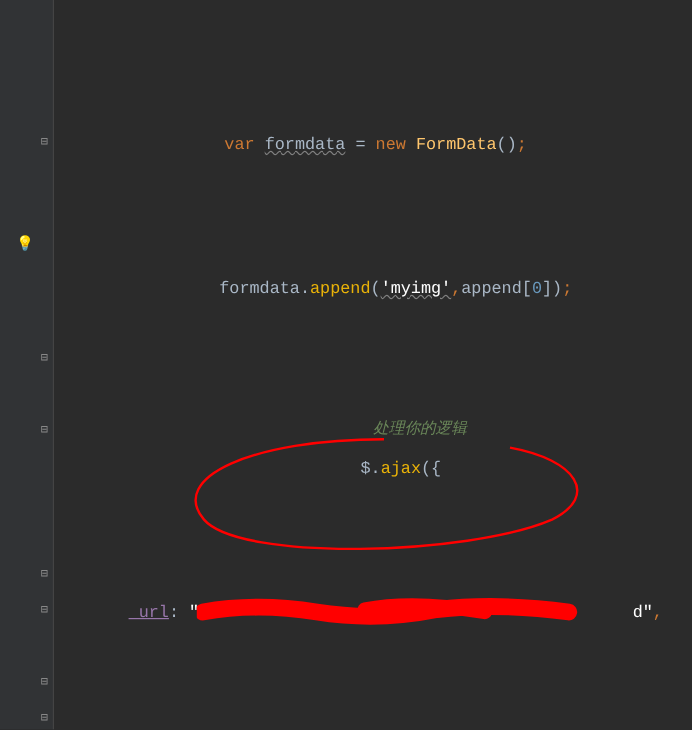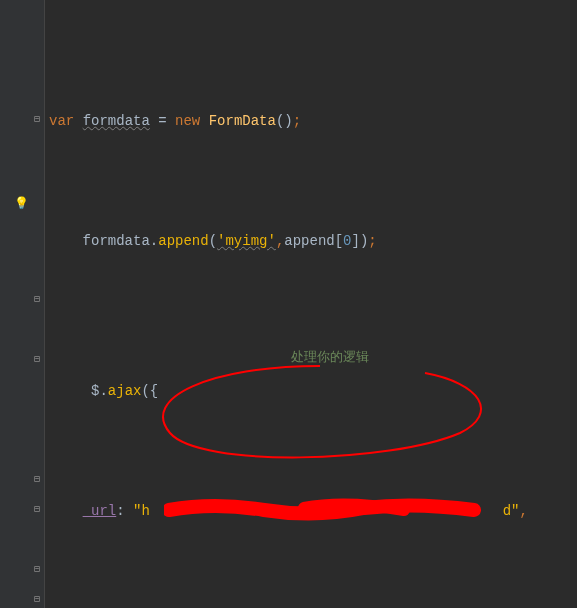--- a/index.html
+++ b/index.html
@@ -47,24 +47,25 @@
     padding-left: 4px;
     padding-top: 16px;
     color: #a9b7c6;
     line-height: 30px;
     white-space: pre;
     position: relative;
   }
   .line {
     height: 30px;
     position: relative;
+    text-align: center;
   }
   .key { color: #cc7832; }
   .number { color: #6897bb; }
-  .string { color: #eab308; }
+  .string { color: #ffffff; }
   .type { color: #ffc66d; }
   .ident { color: #a9b7c6; }
   .wavy { text-decoration: underline wavy #808080; text-decoration-thickness: 1px;}
   .purple { color: #9876aa; text-decoration: underline; }
   .func { color: #eab308; }
   .plain { color: #a9b7c6; }
   .annotation {
     position: absolute;
     color: #6a8759;
     font-family: sans-serif;
@@ -132,21 +133,21 @@
 
     
 
     
 
     
 
     
 
     
-    <span class="annotation" style="left:246px; top:342px;">处理你的逻辑</span>
+    <span class="annotation" style="left:266px; top:342px;font-style:italic;">处理你的逻辑</span>
 
     
     <svg class="overlay" width="400" height="130" style="left:85px; top:358px;">
       <path d="M 190 8 C 80 8, 10 40, 40 75 C 70 110, 260 105, 330 75 C 370 55, 350 25, 295 15" stroke="#ff0000" stroke-width="2" fill="none"></path>
     </svg>
 
   </div>
 </div>
 
 </body></html>

